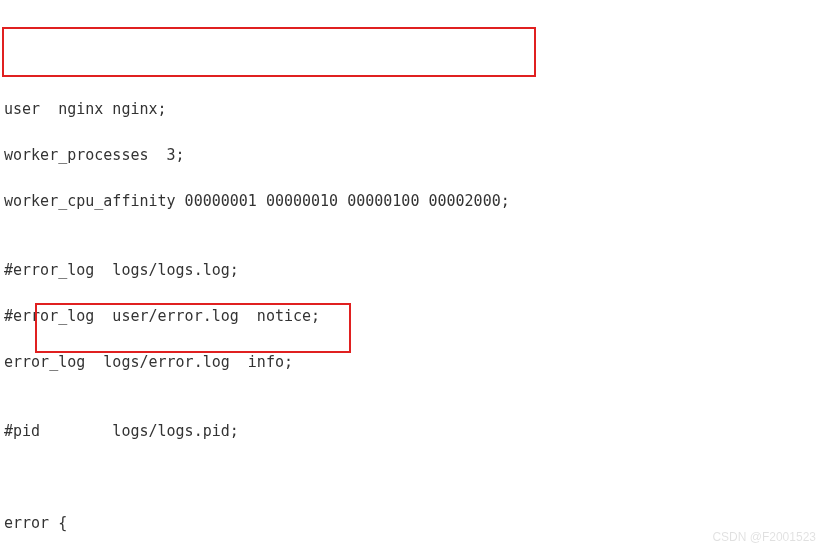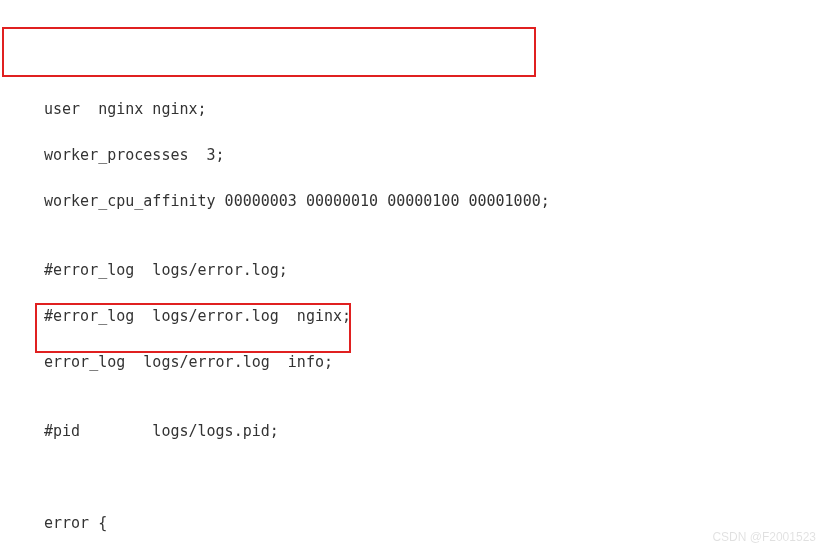--- a/index.html
+++ b/index.html
@@ -10,21 +10,21 @@
     font-size: 15px;
     line-height: 23px;
     color: #333;
     white-space: pre;
     position: relative;
     width: 824px;
     height: 555px;
     box-sizing: border-box;
     overflow: hidden;
   }
-  .line { display: block; margin-left: 40px; }
+  .line { display: block; }
   .hl {
     position: absolute;
     border: 2px solid #e02020;
     box-sizing: border-box;
     pointer-events: none;
   }
   .watermark {
     position: absolute;
     right: 8px;
     bottom: 6px;
@@ -34,24 +34,24 @@
     white-space: nowrap;
   }
 </style>
 </head>
 <body>
 
 
 
 <span class="line">user  nginx nginx;</span>
 <span class="line">worker_processes  3;</span>
-<span class="line">worker_cpu_affinity 00000003 00000010 00000100 00001000;</span>
+<span class="line">worker_cpu_affinity 00000001 00000010 00000100 00002000;</span>
 <span class="line"></span>
-<span class="line">#error_log  logs/error.log;</span>
-<span class="line">#error_log  logs/error.log  nginx;</span>
+<span class="line">#error_log  logs/logs.log;</span>
+<span class="line">#error_log  user/error.log  notice;</span>
 <span class="line">error_log  logs/error.log  info;</span>
 <span class="line"></span>
 <span class="line">#pid        logs/logs.pid;</span>
 <span class="line"></span>
 <span class="line"></span>
 <span class="line">error {</span>
 
 
 
 <span class="line"></span>

